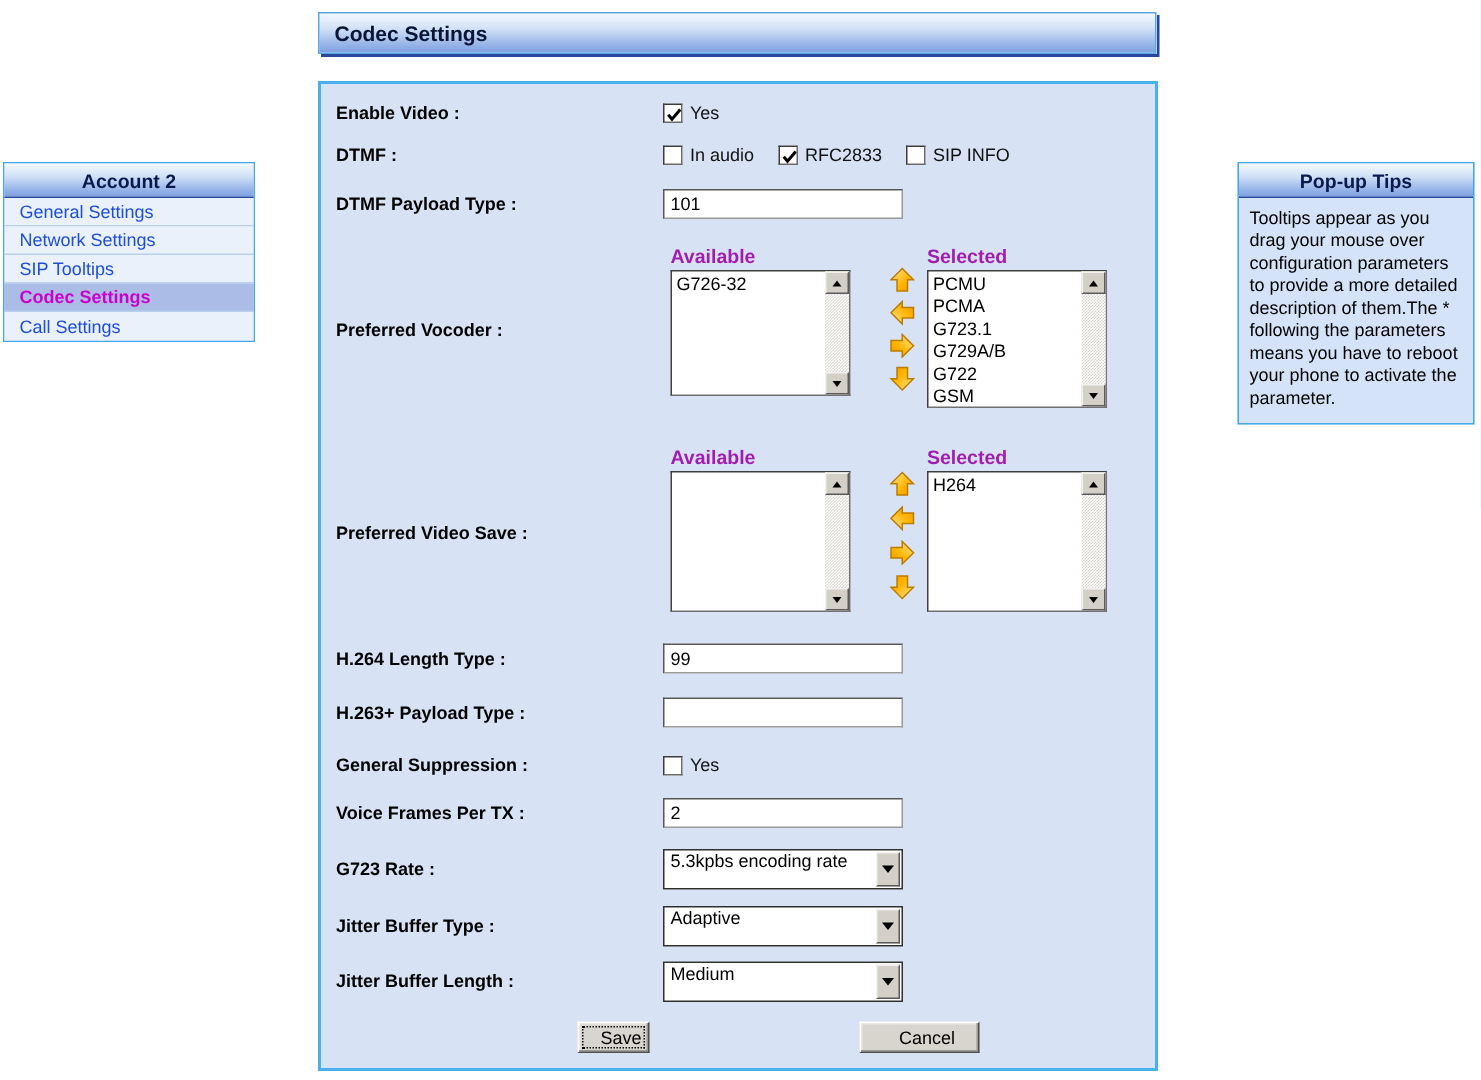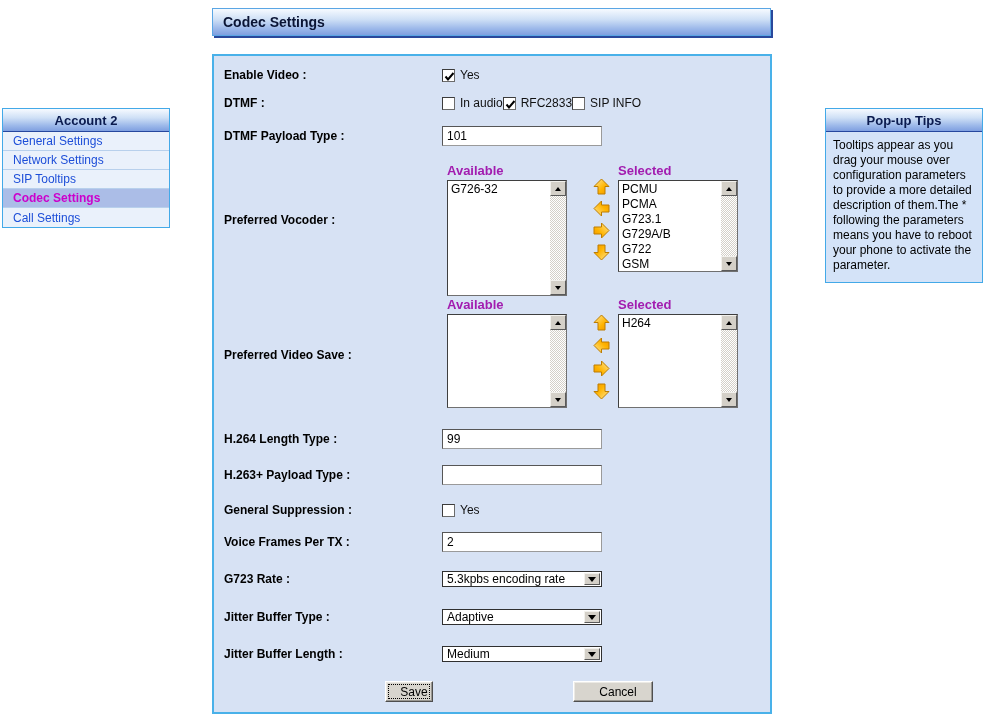--- a/index.html
+++ b/index.html
@@ -54,41 +54,41 @@
     position:absolute; left:212px; top:54px; width:560px; height:660px;
     border:2px solid #49b1e9; background:#d7e2f4;
   }
   .row { position:absolute; left:0; width:556px; height:20px;
          display:flex; align-items:center; padding-left:10px; }
   .flabel { width:218px; font-size:12px; font-weight:bold; color:#000; flex:none; }
   .lone-label { position:absolute; left:10px; font-size:12px; font-weight:bold; color:#000; }
   .list-head { position:absolute; font-size:13px; font-weight:bold; color:#a21caf; }
 
   
-  .cbgroup { display:flex; align-items:center; gap:0; }
+  .cbgroup { display:flex; align-items:center; gap:16px; }
   .cbpair { display:flex; align-items:center; gap:5px; font-size:12px; color:#111; }
   .cb {
     width:13px; height:13px; background:#fff; flex:none; position:relative;
     border:1px solid #6b6b6b; border-top-color:#3c3c3c; border-left-color:#3c3c3c;
     cursor:pointer;
   }
   .cb svg { position:absolute; left:0; top:0; display:none; }
   .cb.checked svg { display:block; }
 
   
   .tinput {
     width:160px; height:20px; background:#fff; font-family:inherit; font-size:12px;
     border:1px solid #9a9a9a; border-top-color:#565656; border-left-color:#565656;
     padding:1px 4px; color:#000;
   }
 
   
   .fselect {
-    width:160px; height:16px; background:#fff; border:1px solid #303030;
-    position:relative; display:flex; align-items:flex-end; cursor:pointer;
+    width:160px; height:27px; background:#fff; border:1px solid #303030;
+    position:relative; display:flex; align-items:flex-start; cursor:pointer;
   }
   .fselect .sel-text { font-size:12px; padding-left:4px; color:#000; }
   .dd-btn {
     position:absolute; right:1px; top:1px; bottom:1px; width:16px;
     background:#d4d0c8; border:1px solid; border-color:#f2f1ed #5a5a5a #5a5a5a #f2f1ed;
     display:flex; align-items:center; justify-content:center;
   }
   .tri-dn { width:0; height:0; border-left:4px solid transparent;
             border-right:4px solid transparent; border-top:5px solid #000; }
   .tri-dn.small { border-left-width:3px; border-right-width:3px; border-top-width:4px; }
@@ -213,21 +213,21 @@
 
   <div class="row" style="top:70px">
     <span class="flabel">DTMF Payload Type :</span>
     <input class="tinput" type="text" value="101" style="">
   </div>
 
   <div class="list-head" style="left:233px; top:107px">Available</div>
   <div class="list-head" style="left:404px; top:107px">Selected</div>
   <div class="lone-label" style="top:157px">Preferred Vocoder :</div>
 
-  <div class="listbox" style="left:233px; top:124px; height:116px">
+  <div class="listbox" style="left:233px; top:124px; height:84px">
     <div class="lb-items">
       <div class="lb-item">G726-32</div>
     </div>
     <div class="vscroll">
       <div class="sbtn top">
           <span class="tri-up small"></span>
         </div>
       <div class="sbtn bot">
           <span class="tri-dn small"></span>
         </div>

